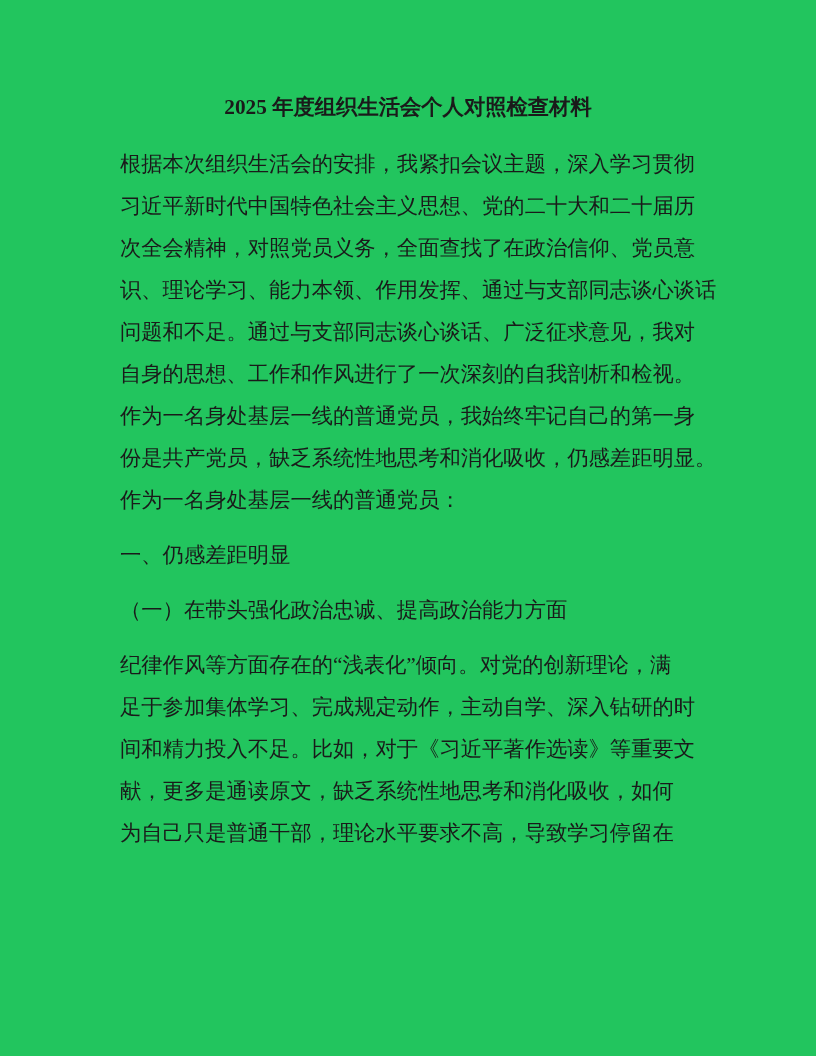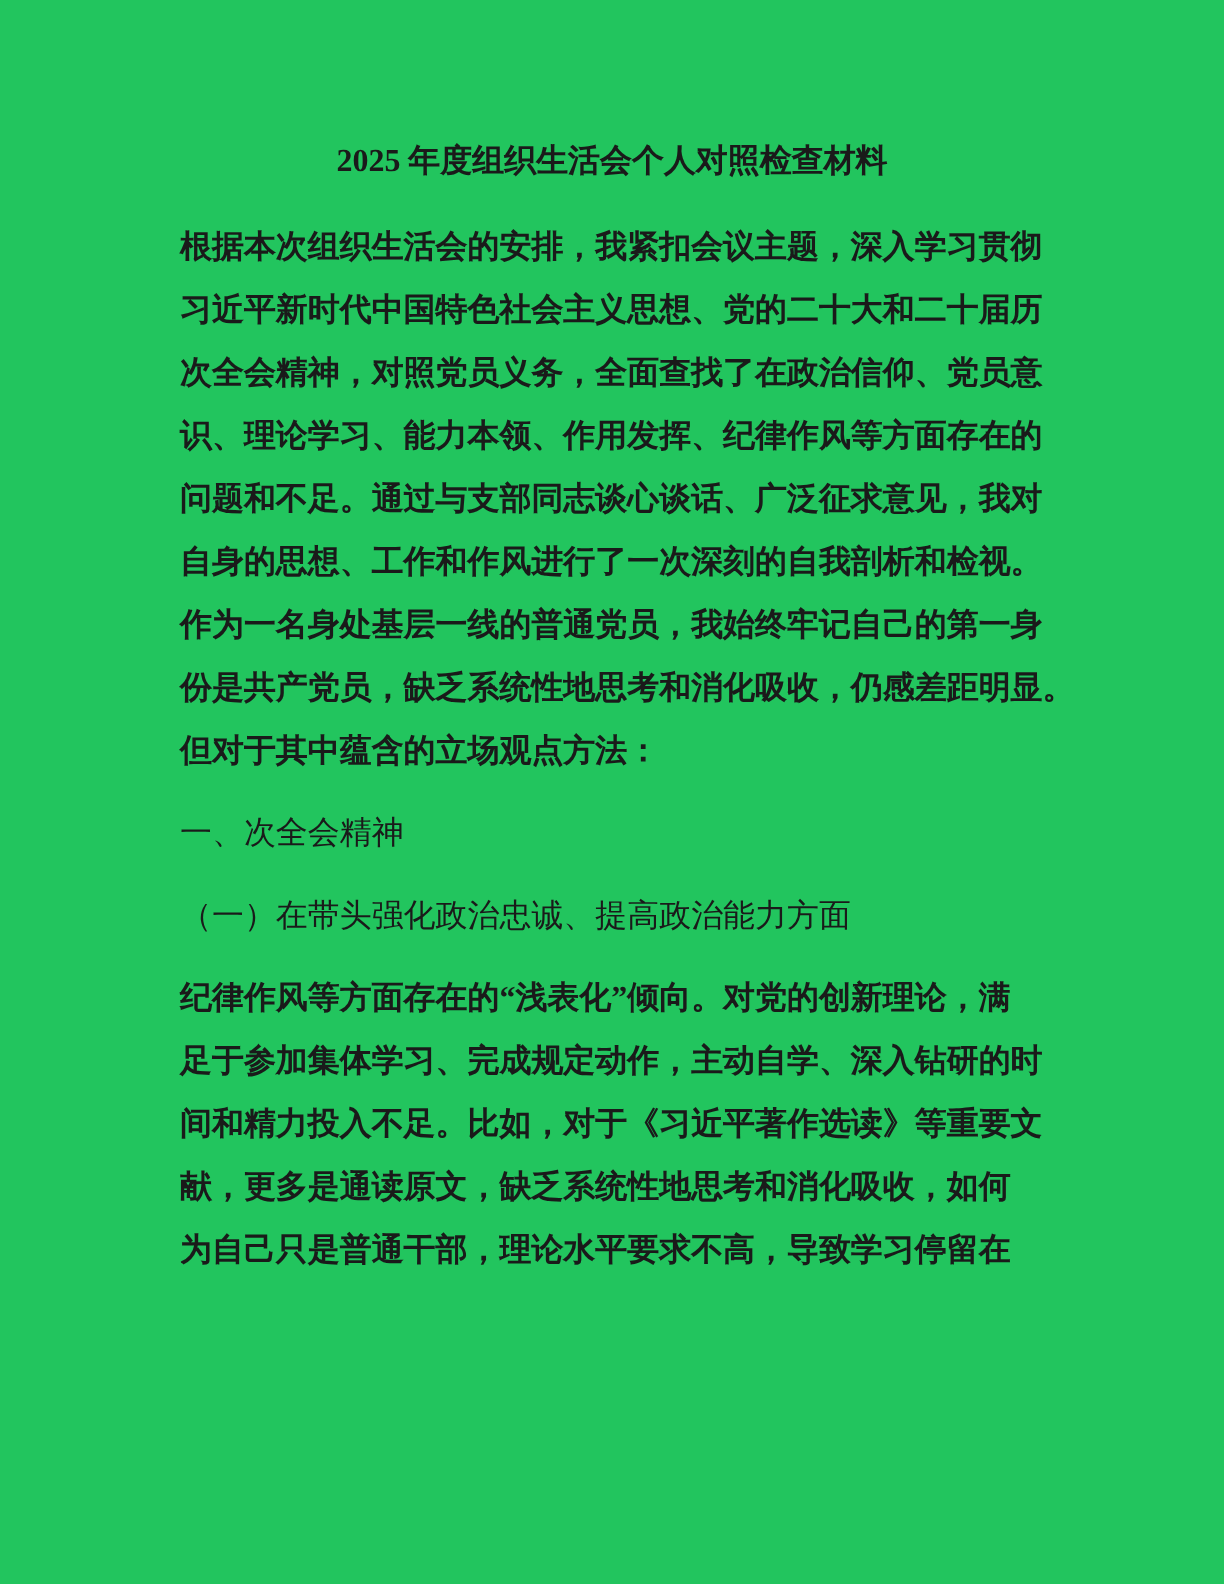--- a/index.html
+++ b/index.html
@@ -22,21 +22,20 @@
   .doc-title {
     font-size: 21.3px;
     font-weight: bold;
     line-height: 42px;
     text-align: center;
     white-space: nowrap;
     margin: 0 0 15px 0;
   }
   .para {
     margin: 0 0 13px 0;
-    font-weight: bold;
   }
   .text-line {
     font-size: 21.3px;
     line-height: 42px;
     white-space: nowrap;
     text-align: left;
   }
   .heading-line {
     font-size: 21.3px;
     line-height: 42px;
@@ -49,29 +48,29 @@
 <body>
 
 <div class="page">
 
   <h1 class="doc-title">2025 年度组织生活会个人对照检查材料</h1>
 
   <div class="para">
     <div class="text-line">根据本次组织生活会的安排，我紧扣会议主题，深入学习贯彻</div>
     <div class="text-line">习近平新时代中国特色社会主义思想、党的二十大和二十届历</div>
     <div class="text-line">次全会精神，对照党员义务，全面查找了在政治信仰、党员意</div>
-    <div class="text-line">识、理论学习、能力本领、作用发挥、纪律作风等方面存在的</div>
+    <div class="text-line">识、理论学习、能力本领、作用发挥、通过与支部同志谈心谈话</div>
     <div class="text-line">问题和不足。通过与支部同志谈心谈话、广泛征求意见，我对</div>
     <div class="text-line">自身的思想、工作和作风进行了一次深刻的自我剖析和检视。</div>
     <div class="text-line">作为一名身处基层一线的普通党员，我始终牢记自己的第一身</div>
     <div class="text-line">份是共产党员，缺乏系统性地思考和消化吸收，仍感差距明显。</div>
-    <div class="text-line">但对于其中蕴含的立场观点方法：</div>
+    <div class="text-line">作为一名身处基层一线的普通党员：</div>
   </div>
 
-  <div class="heading-line">一、次全会精神</div>
+  <div class="heading-line">一、仍感差距明显</div>
 
   <div class="heading-line">（一）在带头强化政治忠诚、提高政治能力方面</div>
 
   <div class="para">
     <div class="text-line">纪律作风等方面存在的“浅表化”倾向。对党的创新理论，满</div>
     <div class="text-line">足于参加集体学习、完成规定动作，主动自学、深入钻研的时</div>
     <div class="text-line">间和精力投入不足。比如，对于《习近平著作选读》等重要文</div>
     <div class="text-line">献，更多是通读原文，缺乏系统性地思考和消化吸收，如何</div>
     <div class="text-line">为自己只是普通干部，理论水平要求不高，导致学习停留在</div>
   </div>

